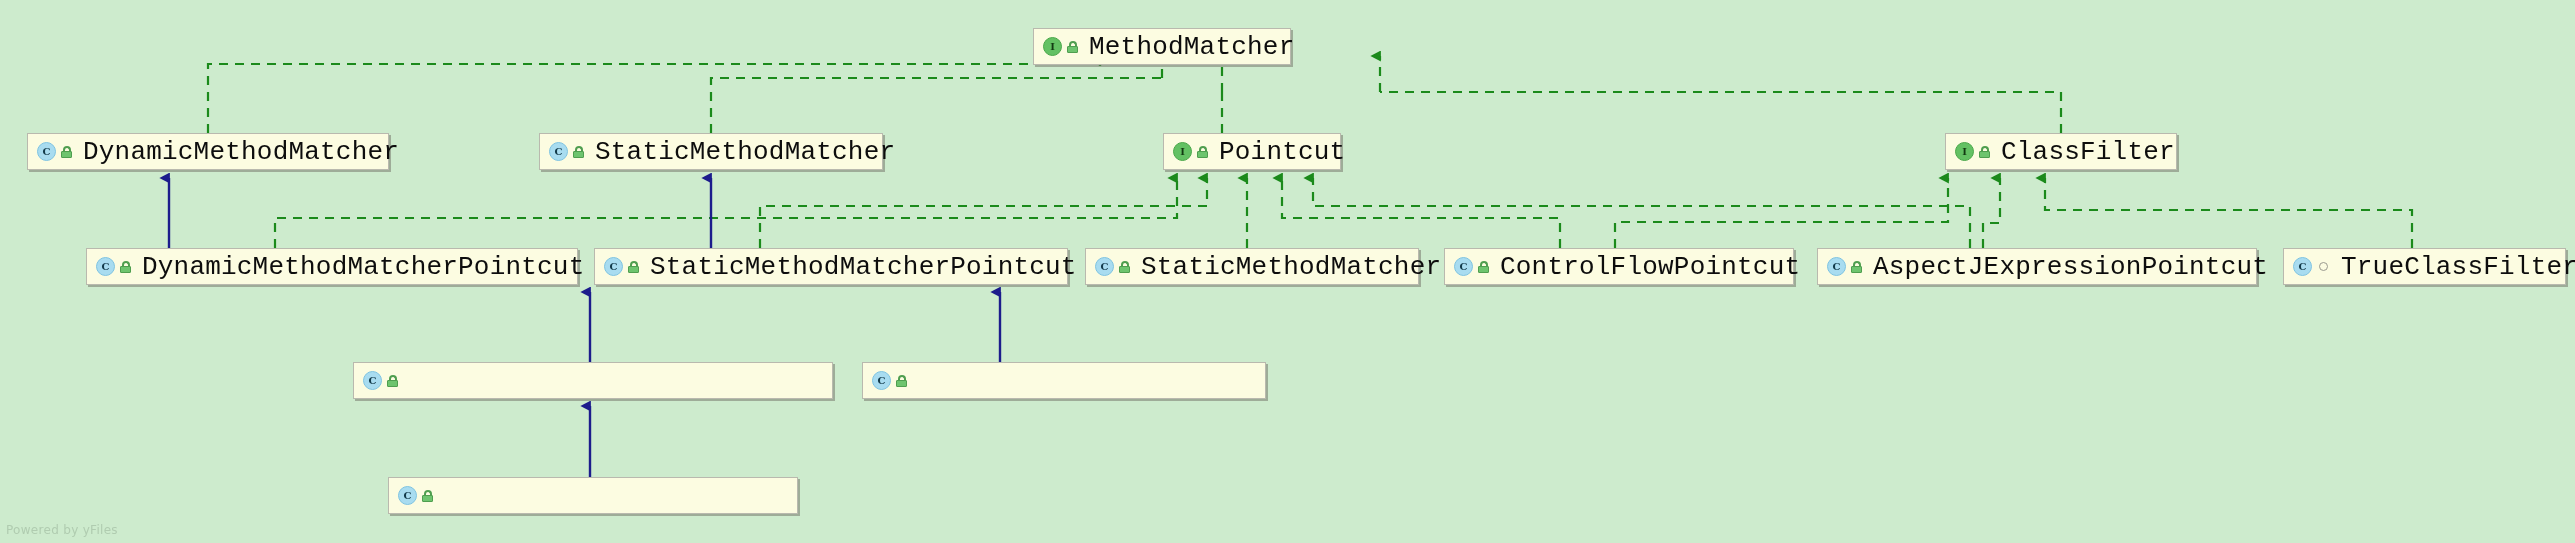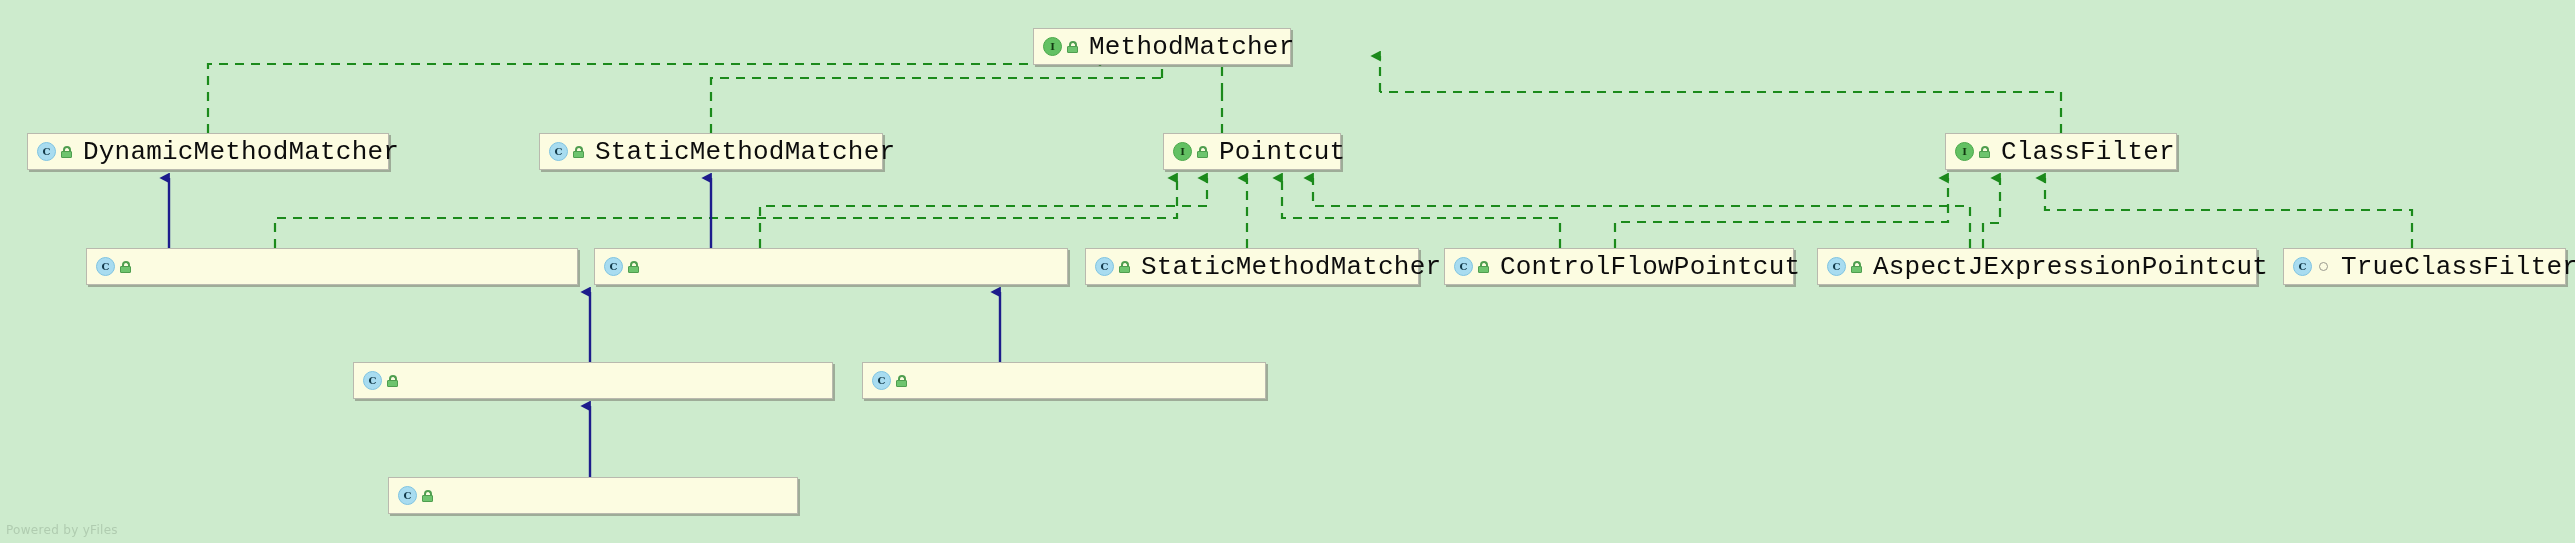--- a/index.html
+++ b/index.html
@@ -182,29 +182,31 @@
         <span class="label">ClassFilter</span>
       </div>
       <div class="node" style="left: 86px; top: 248px; width: 492px;">
         <span class="glyphs">
           <span class="badge cls">C</span>
           <span class="lock">
             <b></b>
             <i></i>
           </span>
         </span>
+        <span class="label">DynamicMethodMatcherPointcut</span>
       </div>
       <div class="node" style="left: 594px; top: 248px; width: 474px;">
         <span class="glyphs">
           <span class="badge cls">C</span>
           <span class="lock">
             <b></b>
             <i></i>
           </span>
         </span>
+        <span class="label">StaticMethodMatcherPointcut</span>
       </div>
       <div class="node" style="left: 1085px; top: 248px; width: 334px;">
         <span class="glyphs">
           <span class="badge cls">C</span>
           <span class="lock">
             <b></b>
             <i></i>
           </span>
         </span>
         <span class="label">StaticMethodMatcher</span>

